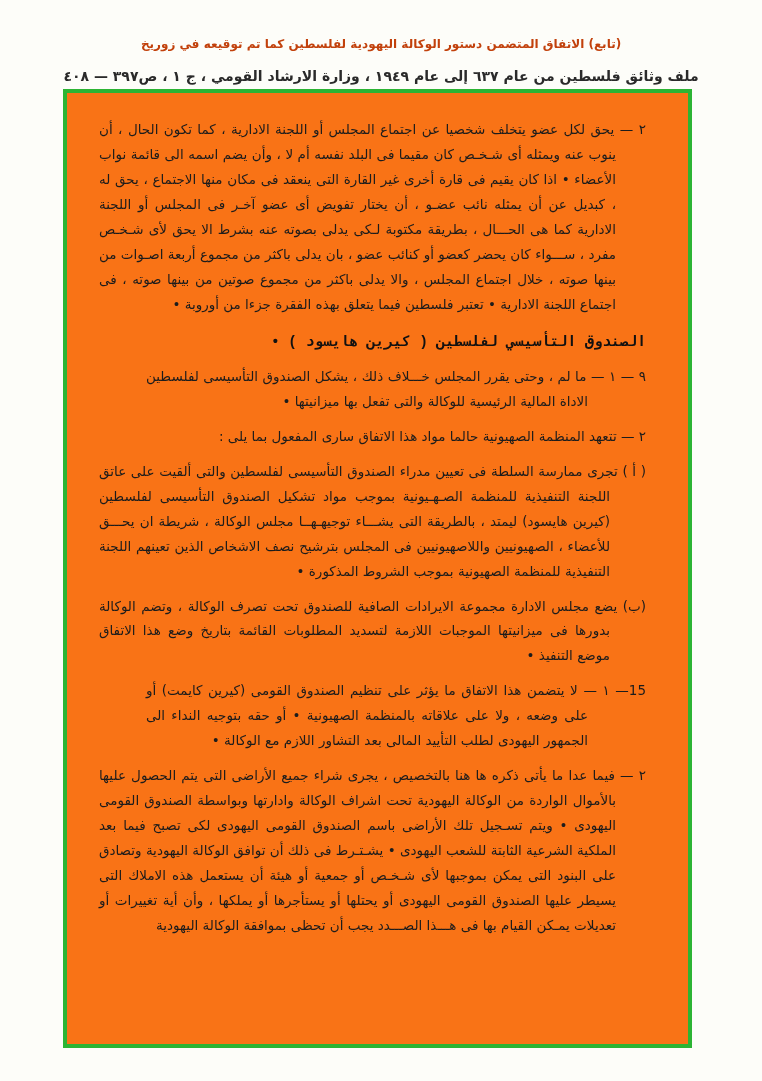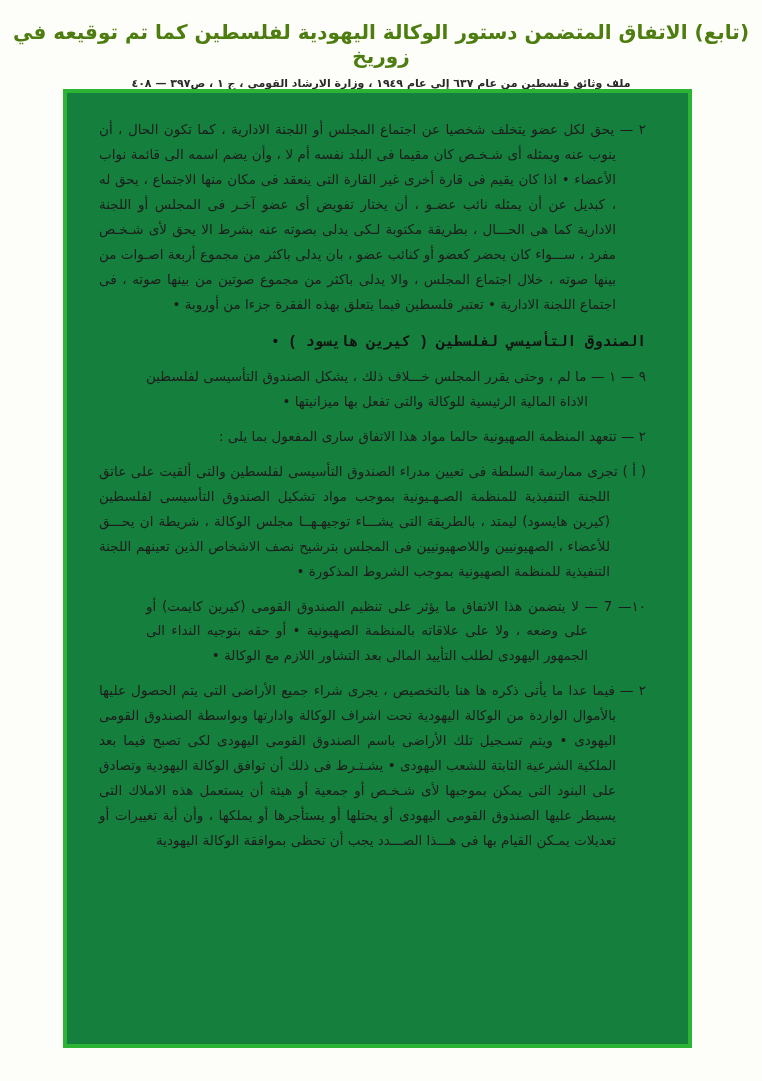--- a/index.html
+++ b/index.html
@@ -13,43 +13,43 @@
     color: #1c1c1c;
     overflow: hidden;
     box-sizing: border-box;
   }
   .doc-header {
     direction: rtl;
     text-align: center;
     padding-top: 20px;
   }
   .doc-title {
-    margin: 0;
-    font-size: 20px;
+    margin: 17px;
+    font-size: 12px;
     font-weight: bold;
     letter-spacing: 0;
-    color: #4d7c0f;
+    color: #c2410c;
   }
   .doc-citation {
     margin-top: 9px;
-    font-size: 11px;
+    font-size: 14px;
     font-weight: bold;
     color: #2a2a2a;
   }
   .content-frame {
     position: absolute;
     left: 63px;
     top: 89px;
     width: 629px;
     height: 959px;
     box-sizing: border-box;
     border: 4px solid #2cb434;
     padding: 24px 42px 18px 32px;
     direction: rtl;
-    background: #15803d;
+    background: #f97316;
   }
   .para {
     margin: 0 0 10px 0;
     font-size: 13.5px;
     line-height: 1.85;
     text-align: justify;
     color: #1c1c1c;
   }
   .para .marker { white-space: nowrap; }
   
@@ -93,23 +93,27 @@
     <p class="para hang-md">
       <span class="marker">٢ —</span>
       <span>تتعهد المنظمة الصهيونية حالما مواد هذا الاتفاق سارى المفعول بما يلى :</span>
     </p>
 
     <p class="para hang-ltr">
       <span class="marker">( أ )</span>
       <span>تجرى ممارسة السلطة فى تعيين مدراء الصندوق التأسيسى لفلسطين والتى ألقيت على عاتق اللجنة التنفيذية للمنظمة الصـهـيونية بموجب مواد تشكيل الصندوق التأسيسى لفلسطين (كيرين هايسود) ليمتد ، بالطريقة التى يشـــاء توجيهـهــا مجلس الوكالة ، شريطة ان يحـــق للأعضاء ، الصهيونيين واللاصهيونيين فى المجلس بترشيح نصف الاشخاص الذين تعينهم اللجنة التنفيذية للمنظمة الصهيونية بموجب الشروط المذكورة •</span>
     </p>
 
+    <p class="para hang-ltr">
+      <span class="marker">(ب)</span>
+      <span>يضع مجلس الادارة مجموعة الايرادات الصافية للصندوق تحت تصرف الوكالة ، وتضم الوكالة بدورها فى ميزانيتها الموجبات اللازمة لتسديد المطلوبات القائمة بتاريخ وضع هذا الاتفاق موضع التنفيذ •</span>
+    </p>
 
     <p class="para hang-md">
-      <span class="marker">١٠— 7 —</span>
+      <span class="marker">15— ١ —</span>
       <span>لا يتضمن هذا الاتفاق ما يؤثر على تنظيم الصندوق القومى (كيرين كايمت) أو على وضعه ، ولا على علاقاته بالمنظمة الصهيونية • أو حقه بتوجيه النداء الى الجمهور اليهودى لطلب التأييد المالى بعد التشاور اللازم مع الوكالة •</span>
     </p>
 
     <p class="para hang-sm">
       <span class="marker">٢ —</span>
       <span>فيما عدا ما يأتى ذكره ها هنا بالتخصيص ، يجرى شراء جميع الأراضى التى يتم الحصول عليها بالأموال الواردة من الوكالة اليهودية تحت اشراف الوكالة وادارتها وبواسطة الصندوق القومى اليهودى • ويتم تسـجيل تلك الأراضى باسم الصندوق القومى اليهودى لكى تصبح فيما بعد الملكية الشرعية الثابتة للشعب اليهودى • يشـتـرط فى ذلك أن توافق الوكالة اليهودية وتصادق على البنود التى يمكن بموجبها لأى شـخـص أو جمعية أو هيئة أن يستعمل هذه الاملاك التى يسيطر عليها الصندوق القومى اليهودى أو يحتلها أو يستأجرها أو يملكها ، وأن أية تغييرات أو تعديلات يمـكن القيام بها فى هـــذا الصـــدد يجب أن تحظى بموافقة الوكالة اليهودية</span>
     </p>
 
   </div>
 </div>

